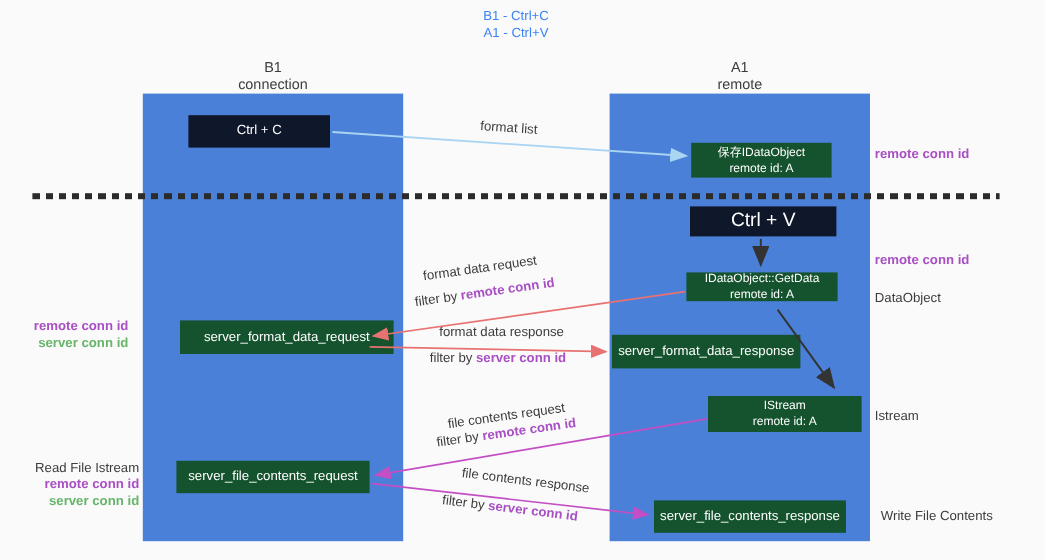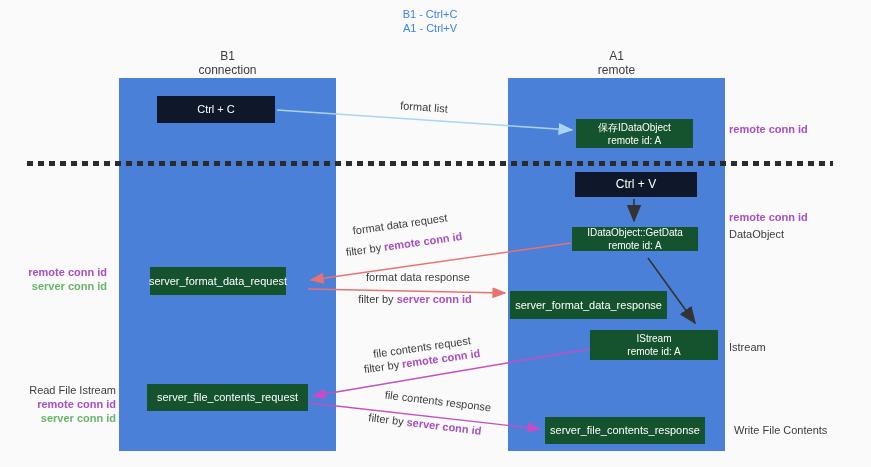--- a/index.html
+++ b/index.html
@@ -20,35 +20,35 @@
   .dash { position:absolute; left:27px; top:161px; width:806px; height:5px;
           background:repeating-linear-gradient(90deg,#2b2b2b 0 6px,transparent 6px 11px); }
 
   .box { position:absolute; display:flex; flex-direction:column; align-items:center;
          justify-content:center; color:#ffffff; text-align:center; line-height:1.3; }
   .green  { background:#0f172a; }
   .orange { background:#14532d; }
 
   #box-ctrl-c          { left:157px; top:96px;  width:118px; height:27px; font-size:11px; }
   #box-save            { left:576px; top:119px; width:117px; height:29px; font-size:10px; }
-  #box-ctrl-v          { left:575px; top:172px; width:122px; height:25px; font-size:12px; }
+  #box-ctrl-v          { left:575px; top:172px; width:122px; height:25px; font-size:16px; }
   #box-getdata         { left:572px; top:227px; width:126px; height:24px; font-size:10px; }
-  #box-format-request  { left:150px; top:267px; width:136px; height:28px; font-size:11px; }
-  #box-format-response { left:510px; top:279px; width:157px; height:28px; font-size:11px;margin-top:12px; }
+  #box-format-request  { left:150px; top:267px; width:178px; height:28px; font-size:11px; }
+  #box-format-response { left:510px; top:279px; width:157px; height:28px; font-size:11px; }
   #box-istream         { left:590px; top:330px; width:128px; height:30px; font-size:10px; }
   #box-file-request    { left:147px; top:384px; width:161px; height:27px; font-size:11px; }
   #box-file-response   { left:545px; top:417px; width:160px; height:27px; font-size:11px; }
 
   .side-label { position:absolute; font-size:11px; color:#3c3c3c; white-space:nowrap; }
   .purple    { color:#a94fc4; font-weight:bold; }
   .greentext { color:#67b56a; font-weight:bold; }
 
   #lbl-remote-top { left:729px; top:123px; }
   #lbl-remote-mid { left:729px; top:211px; }
-  #lbl-dataobject { left:729px; top:228px; }
+  #lbl-dataobject { left:729px; top:243px; }
   #lbl-istream    { left:729px; top:341px; }
   #lbl-write      { left:734px; top:424px; }
 
   .left-labels { position:absolute; text-align:right; font-size:11px; line-height:14px; }
   #left-mid-labels    { left:8px; top:265px; width:99px; }
   #left-bottom-labels { left:8px; top:383px; width:108px; }
   #left-bottom-labels .black-line { color:#3c3c3c; }
 
   .arrow-label { position:absolute; font-size:11px; color:#3c3c3c; white-space:nowrap;
                  text-align:center; }

